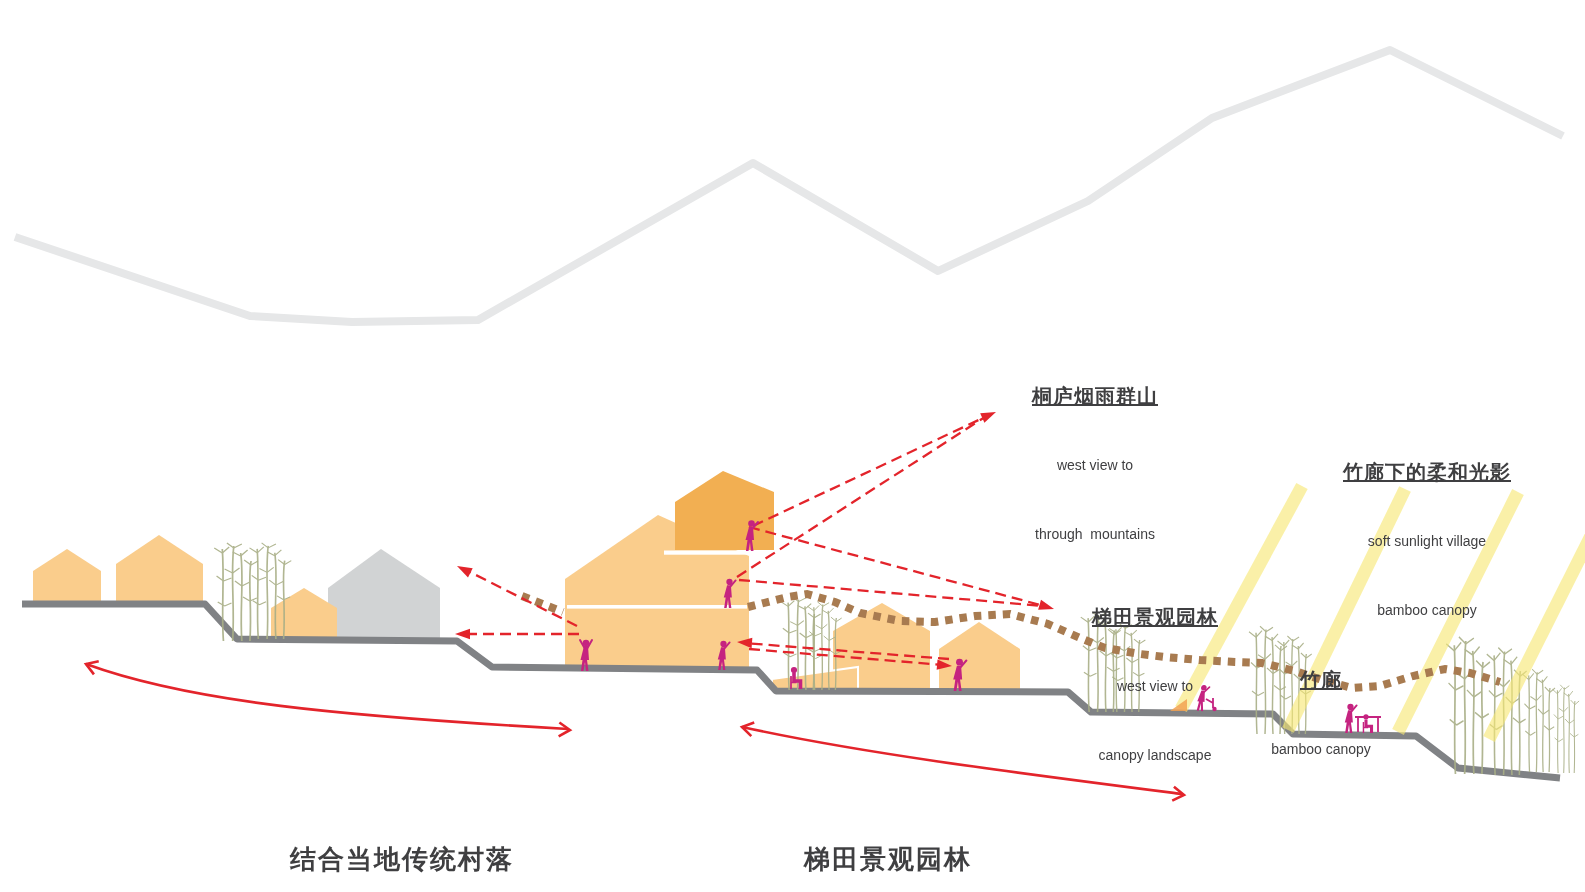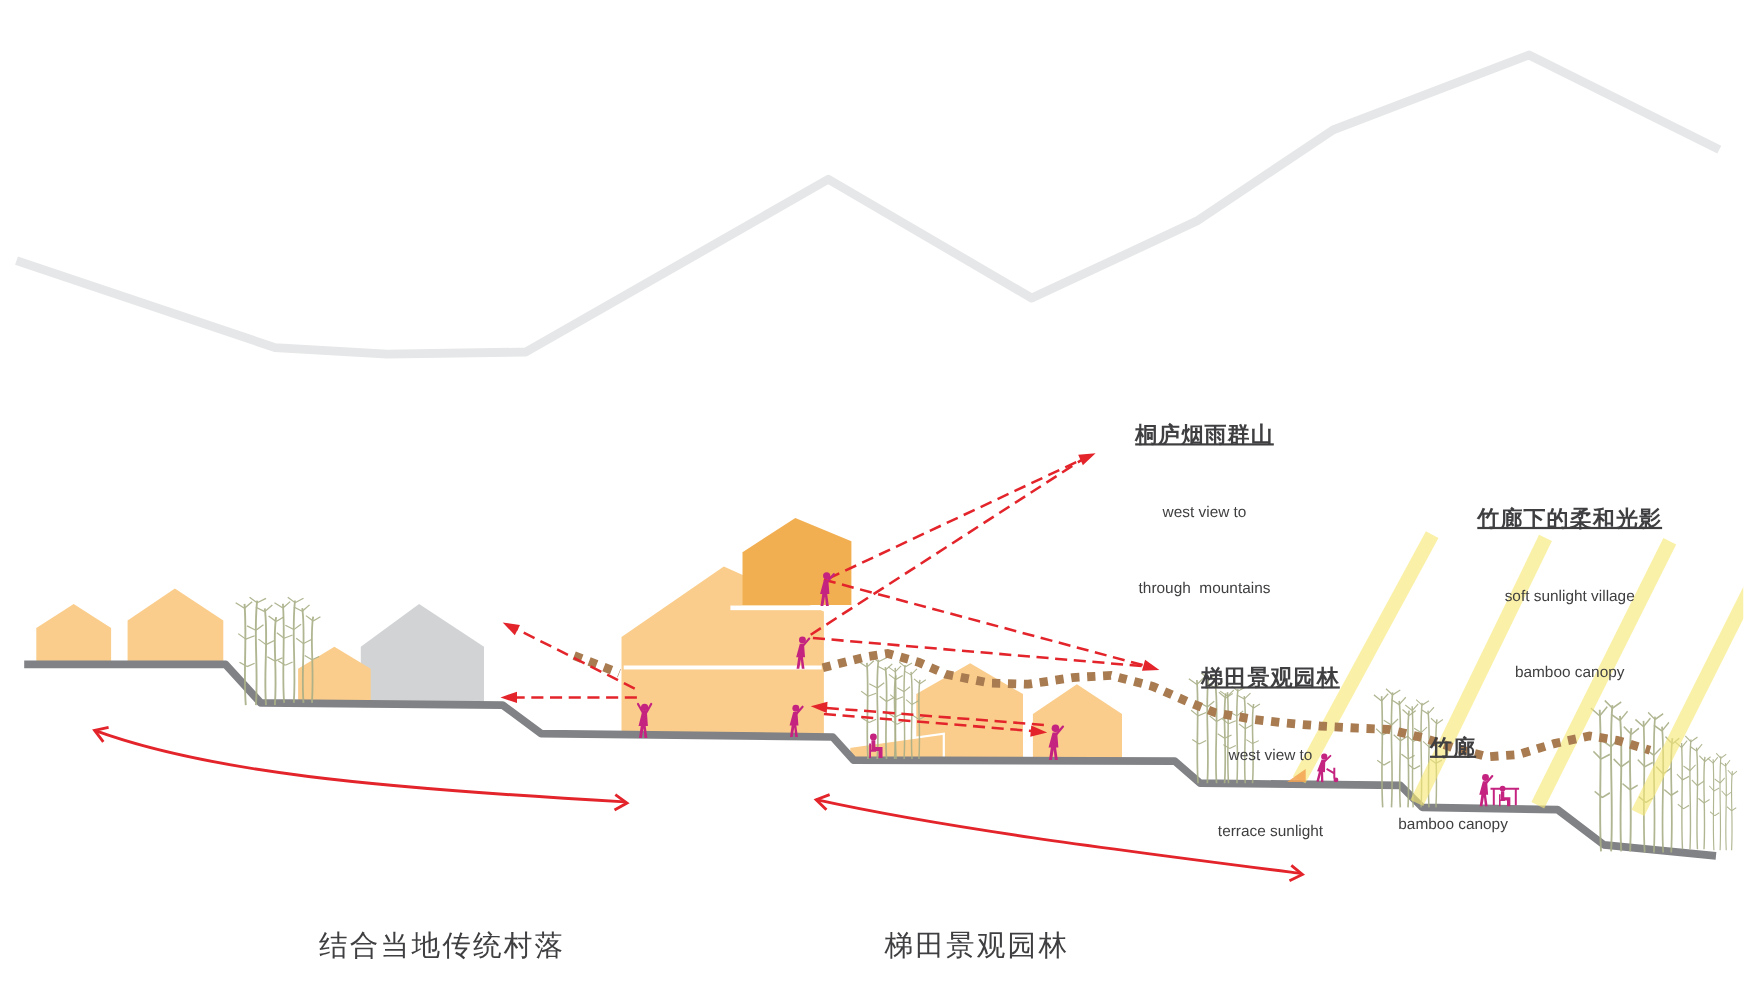--- a/index.html
+++ b/index.html
@@ -4,21 +4,21 @@
 <style>
   html,body{margin:0;padding:0;background:#ffffff;}
   #stage{position:relative;width:1585px;height:892px;overflow:hidden;background:#fff;
          font-family:"Liberation Sans", sans-serif;}
   #stage svg{position:absolute;left:0;top:0;}
   .lbl{position:absolute;transform:translateX(-50%);text-align:center;color:#3f3f41;
        white-space:pre;line-height:23px;}
   .lbl .zh{font-size:20px;font-weight:bold;letter-spacing:1px;line-height:24px;text-decoration:underline;}
   .lbl .en{font-size:14px;}
   .cap{position:absolute;transform:translateX(-50%);text-align:center;color:#3f3f41;white-space:pre;}
-  .cap .zh{font-size:26px;font-weight:normal;letter-spacing:2px;line-height:34px;}
+  .cap .zh{font-size:26px;font-weight:bold;letter-spacing:2px;line-height:34px;}
 </style>
 </head>
 <body>
 
 <div id="stage">
 <svg width="1585" height="892" viewBox="0 0 1585 892">
   <defs>
     <g id="bamboo" stroke="#A9AF87" fill="none" stroke-width="1.5" opacity="0.9">
       <path d="M3,0 C1,-30 4,-60 2,-92"></path>
       <path d="M11,0 C13,-35 9,-65 12,-95"></path>
@@ -144,21 +144,21 @@
 
 <div class="lbl" style="left:1427px;top:414px">
   <div class="zh">竹廊下的柔和光影</div>
   <div class="en">soft sunlight village</div>
   <div class="en">bamboo canopy</div>
 </div>
 
 <div class="lbl" style="left:1155px;top:559px">
   <div class="zh">梯田景观园林</div>
   <div class="en">west view to</div>
-  <div class="en">terrace sunlight</div>
+  <div class="en">canopy landscape</div>
 </div>
 
 <div class="lbl" style="left:1321px;top:622px">
   <div class="zh">竹廊</div>
   <div class="en">bamboo canopy</div>
 </div>
 
 <div class="cap" style="left:402px;top:806px">
   <div class="zh">结合当地传统村落</div>
   

